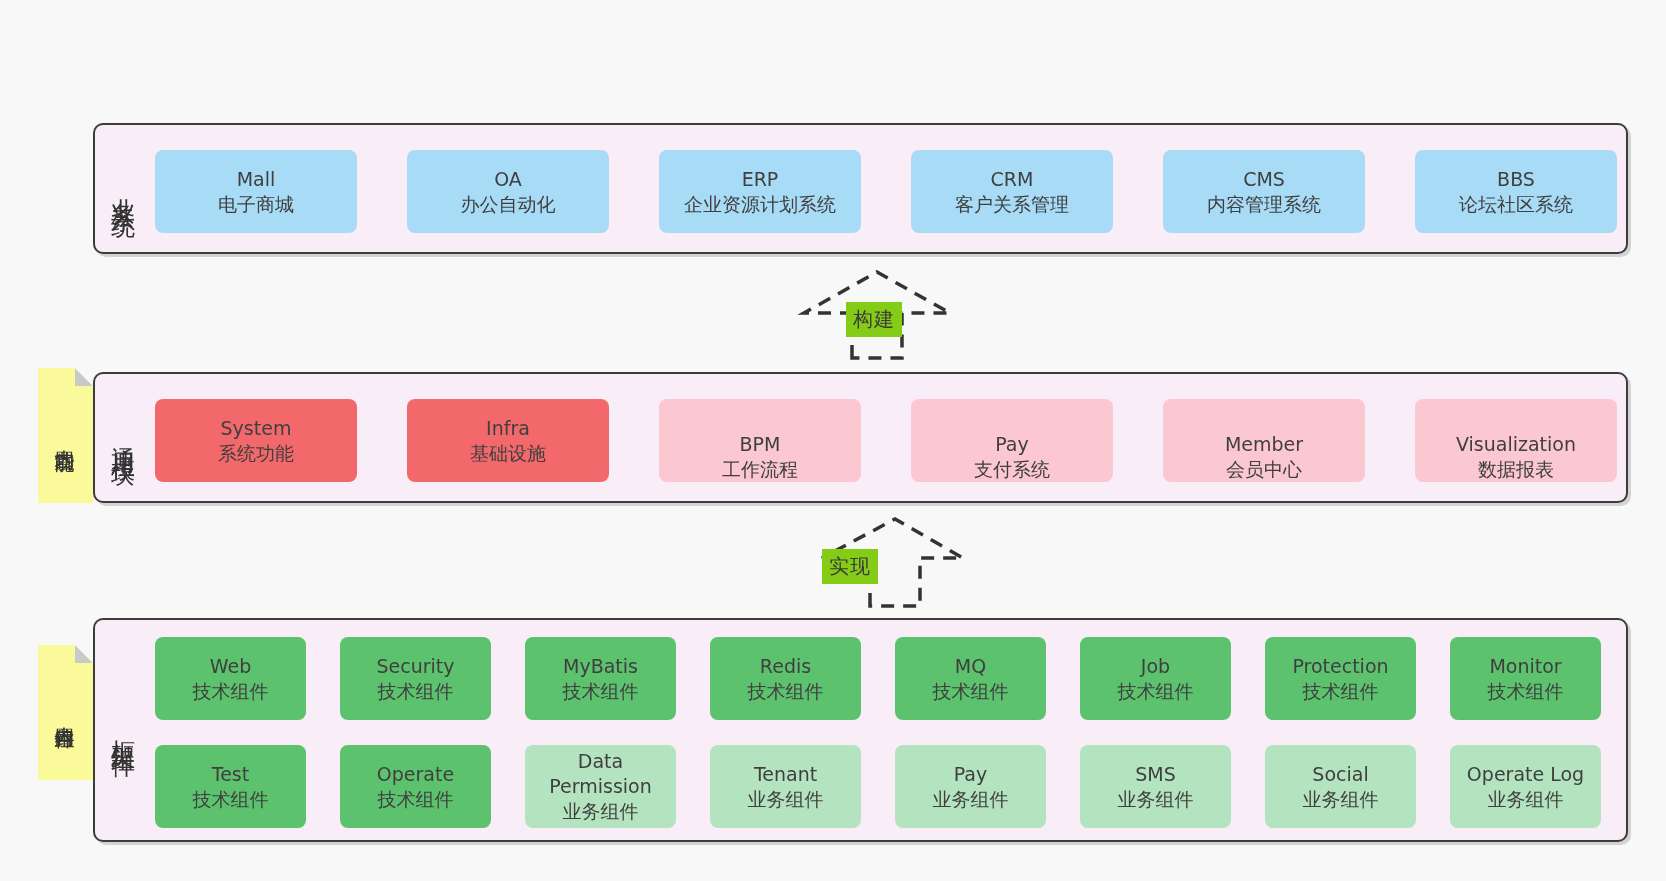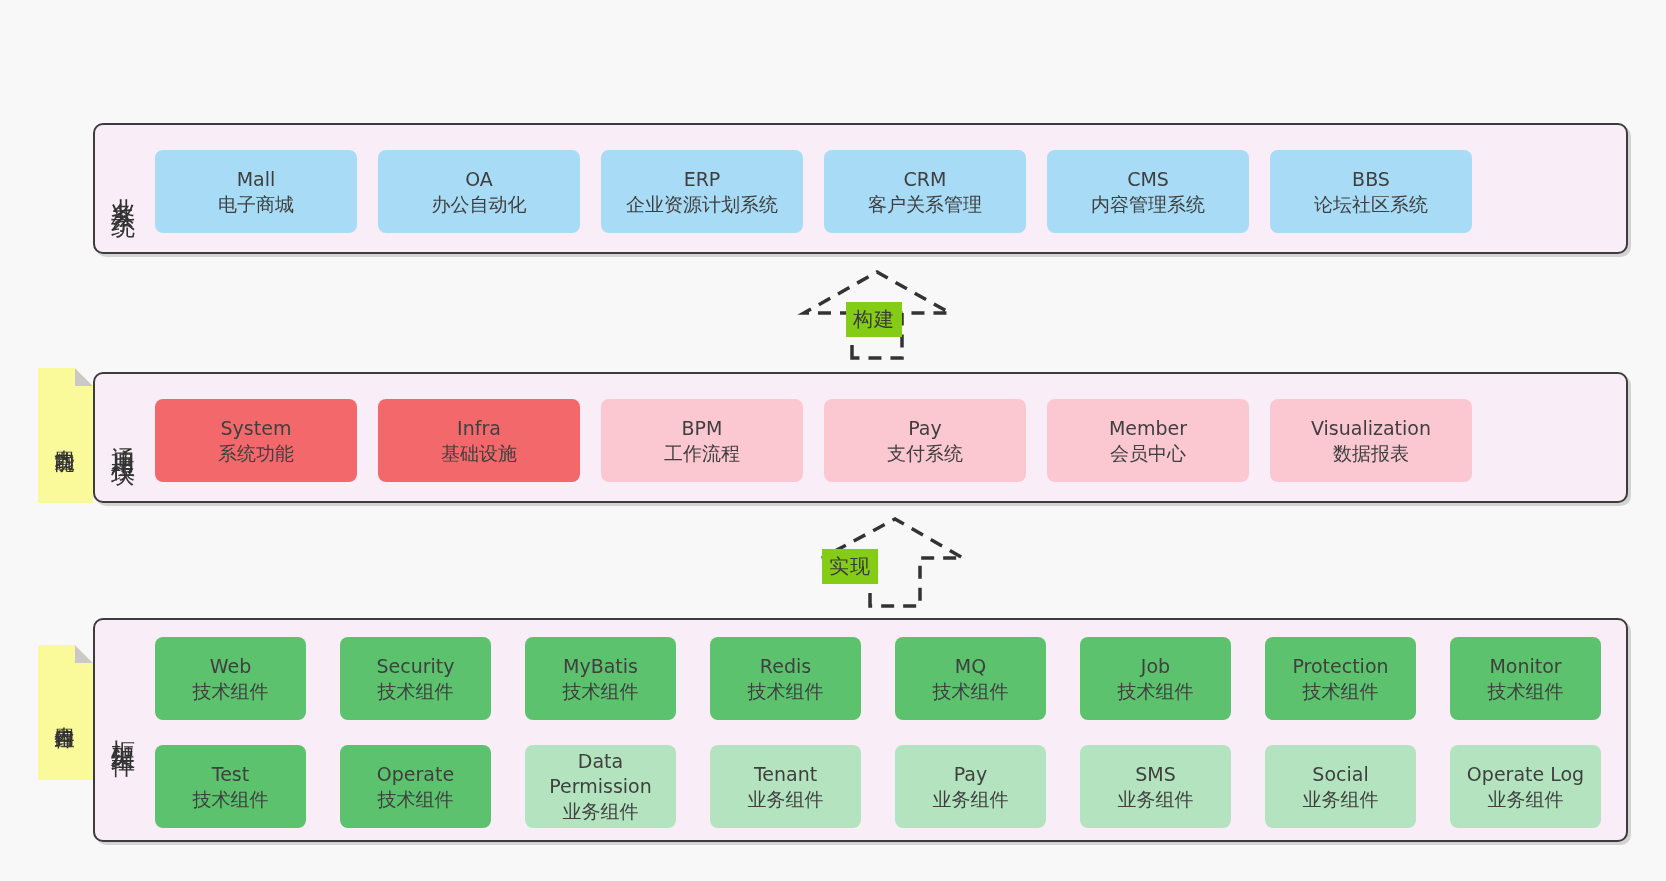--- a/index.html
+++ b/index.html
@@ -25,33 +25,33 @@
     box-shadow:3px 3px 0 rgba(0,0,0,0.15);
   }
   .layer-1{top:123px;height:131px;}
   .layer-2{top:372px;height:131px;}
   .layer-3{top:618px;height:224px;}
   .vlabel{
     position:absolute;left:12px;top:50%;transform:translateY(-50%);
     writing-mode:vertical-rl;text-orientation:upright;
     font-size:24px;letter-spacing:5px;color:#333;white-space:nowrap;
   }
-  .row{display:flex;gap:21px;margin-left:60px;margin-top:25px;}
+  .row{display:flex;gap:50px;margin-left:60px;margin-top:25px;}
   .layer-3 .row{gap:34px;}
   .layer-3 .row-1{margin-top:17px;}
   .layer-3 .row-2{}
   .box{
     width:202px;height:83px;border-radius:8px;flex:0 0 auto;
     display:flex;flex-direction:column;align-items:center;justify-content:center;
     text-align:center;font-size:19px;line-height:25px;color:var(--text);
   }
   .layer-3 .box{width:151px;}
   .c-blue{background:var(--blue);}
   .c-red{background:var(--red);}
-  .c-pink{background:var(--pink);}
+  .c-pink{background:var(--pink);justify-content:flex-end;}
   .c-green{background:var(--green-dark);}
   .c-lgreen{background:var(--green-light);}
   .sticky{
     position:absolute;left:38px;width:55px;height:135px;z-index:0;
     background:var(--sticky-yellow);
     clip-path:polygon(0 0,calc(100% - 18px) 0,100% 18px,100% 100%,0 100%);
     display:flex;align-items:center;justify-content:center;
   }
   .sticky-1{top:368px;}
   .sticky-2{top:645px;}

